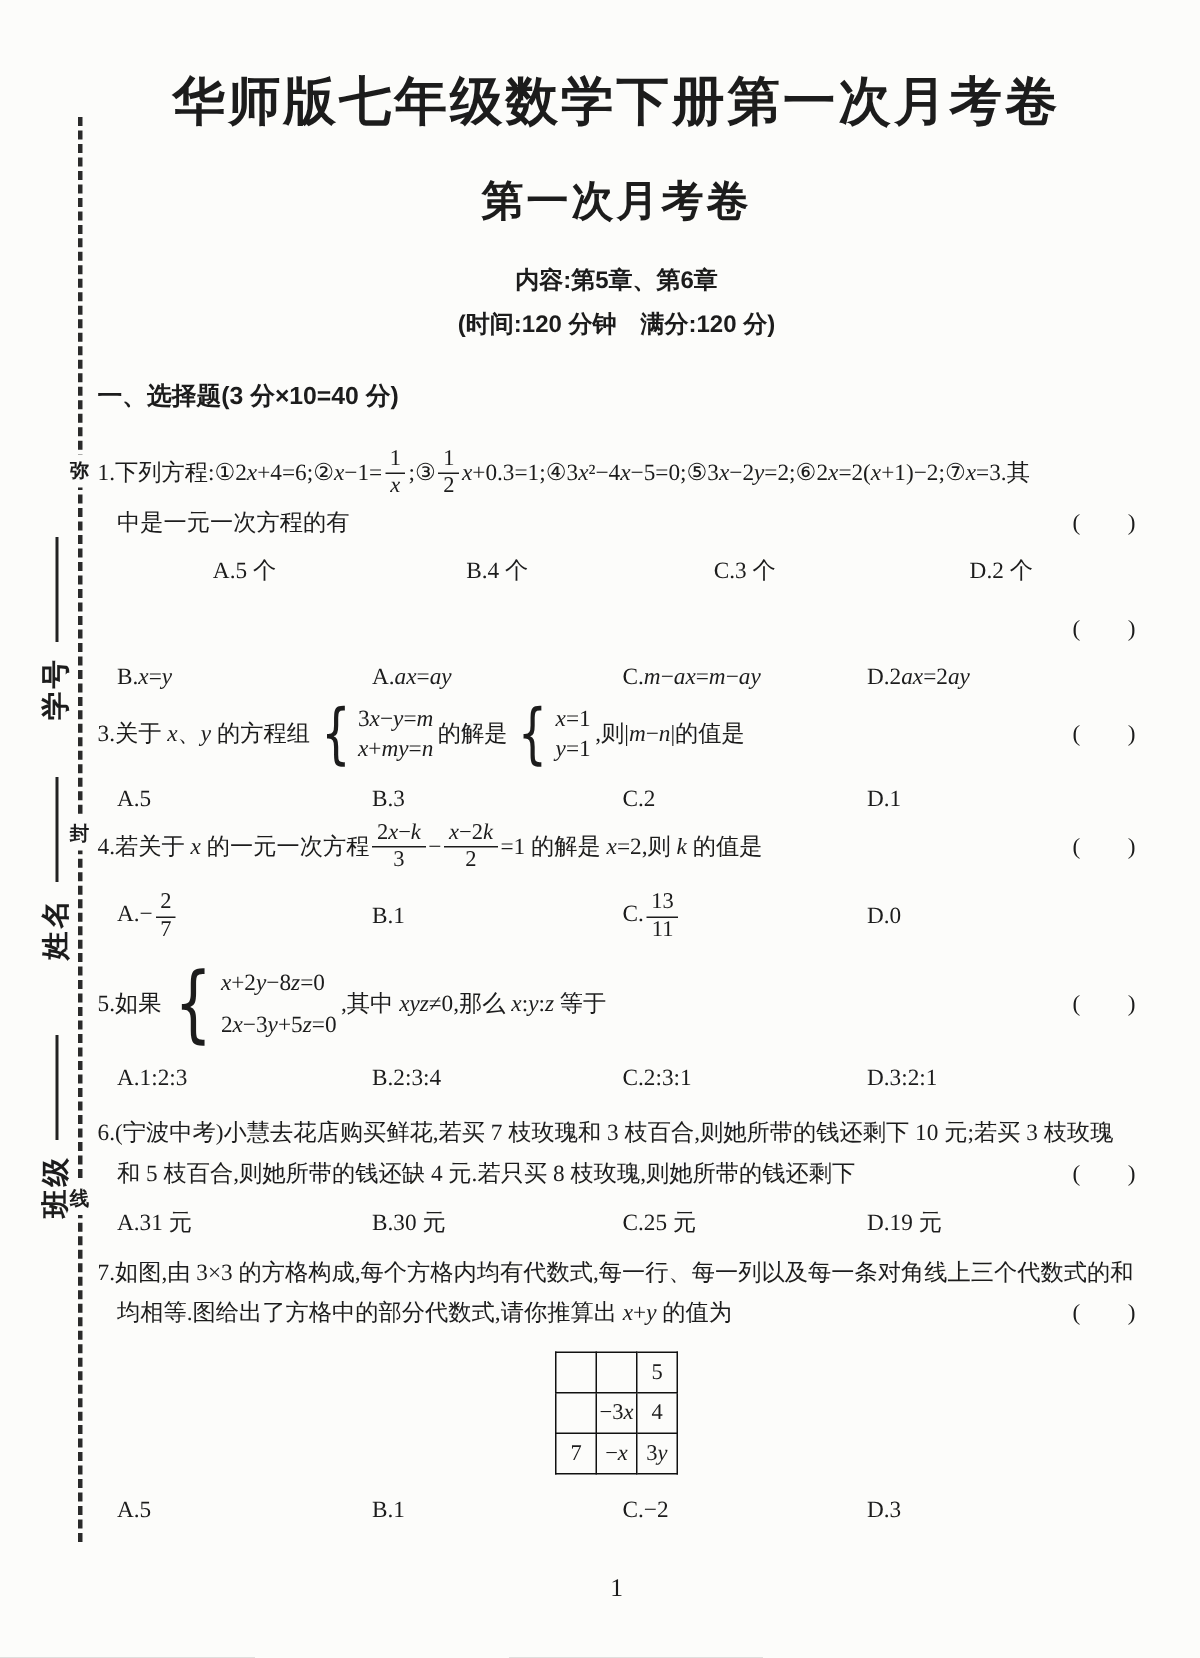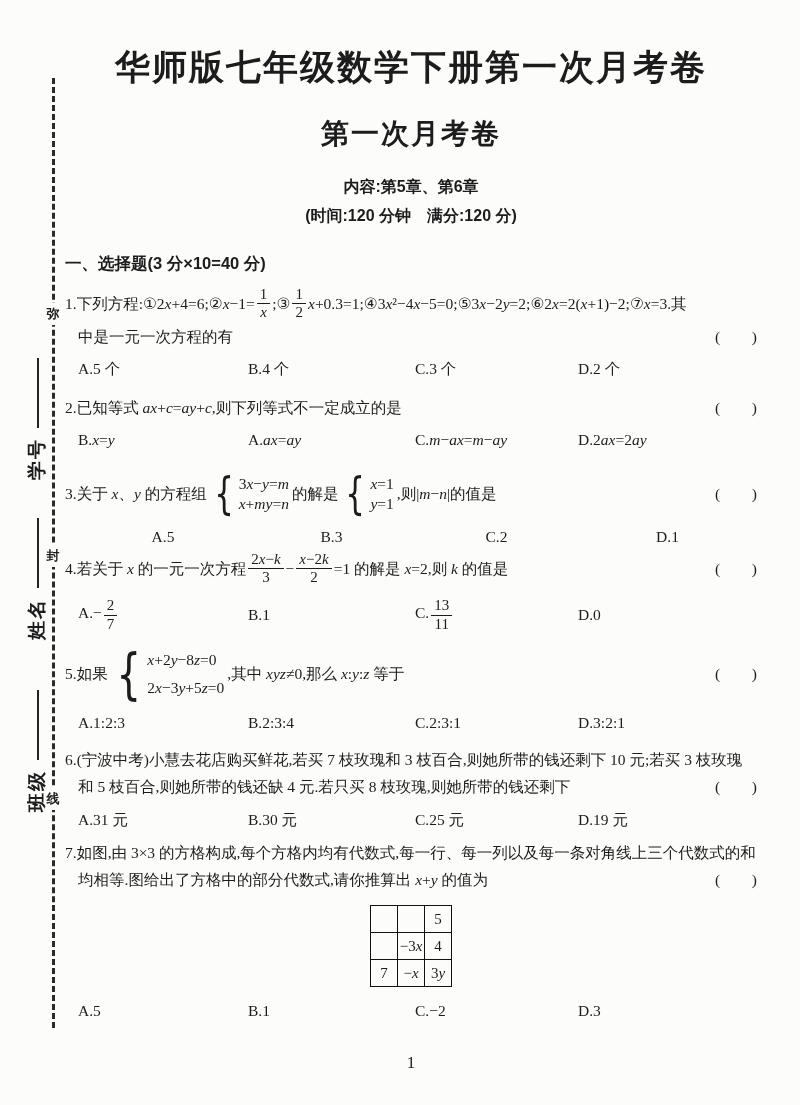--- a/index.html
+++ b/index.html
@@ -46,23 +46,23 @@
   .frac { display:inline-flex; flex-direction:column; align-items:center;
     vertical-align:middle; margin:1px 2px; line-height:1.15; font-size:15px; }
   .frac .fn { padding:0 3px; border-bottom:1.3px solid #1c1c1c; }
   .frac .fd { padding:0 3px; }
   .sys { display:inline-flex; align-items:center; margin:0 3px; }
   .sys .brace { font-family:"DejaVu Sans",sans-serif; font-weight:400;
     font-size:44px; line-height:1; transform:scaleX(0.7); margin-right:1px; }
   .sys .eqs { display:flex; flex-direction:column; gap:1px; line-height:1.25; }
   .sys.tall .brace { font-size:56px; }
   .sys.tall .eqs { gap:9px; }
-  #q1 { margin-top:10px; } #q1 .qline { margin-top:2px; }
+  #q1 { margin-top:22px;text-align:center; } #q1 .qline { margin-top:2px; }
   #q2 { margin-top:16px; }
-  #q3 { margin-top:20px;text-align:center; }
+  #q3 { margin-top:4px; }
   #q4 { margin-top:2px; }
   #q5 { margin-top:12px; }
   #q6 { margin-top:14px; } 
   #q7 { margin-top:10px; }
   .q .opts { margin-top:9px; }
   #q6 .qline, #q7 .qline { margin-top:4px; }
   .ggrid { border-collapse:collapse; margin:14px auto 0; }
   .ggrid td { width:27px; height:27px; border:1.6px solid #111;
     text-align:center; font-size:15px; padding:0; }
   .pageno { margin-top:30px; text-align:center; font-size:17px; }
@@ -118,21 +118,20 @@
       <div class="opts">
         <span>A.5 个</span>
         <span>B.4 个</span>
         <span>C.3 个</span>
         <span>D.2 个</span>
       </div>
     </div>
 
     <div class="q" id="q2">
       <div class="qline">
-        <span>2.已知等式 <i>ax</i>+<i>c</i>=<i>ay</i>+<i>c</i>,则下列等式不一定成立的是</span>
         <span class="bracket">
             <span>(</span>
             <span>)</span>
           </span>
       </div>
       <div class="opts">
         <span>B.<i>x</i>=<i>y</i></span>
         <span>A.<i>ax</i>=<i>ay</i></span>
         <span>C.<i>m</i>−<i>ax</i>=<i>m</i>−<i>ay</i></span>
         <span>D.2<i>ax</i>=2<i>ay</i></span>

